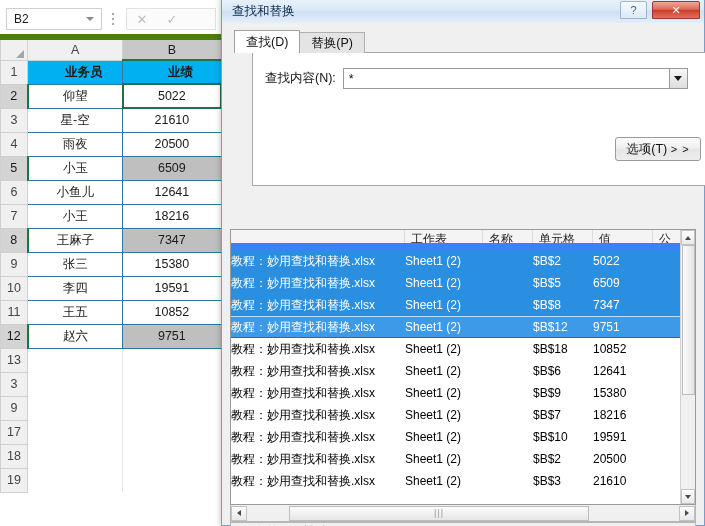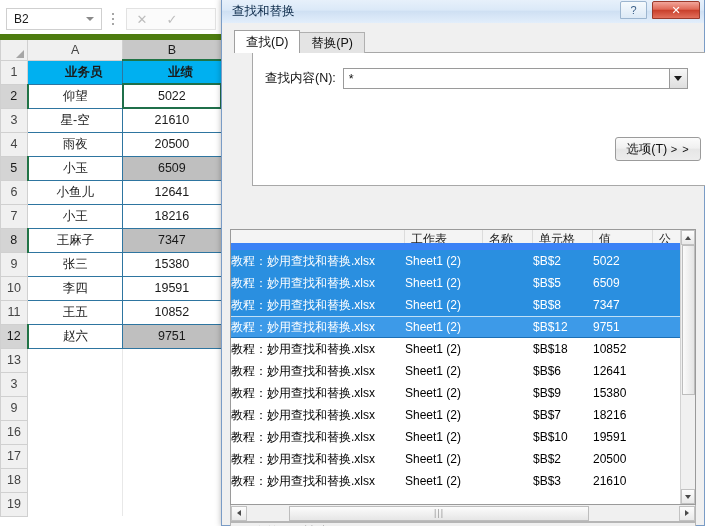--- a/index.html
+++ b/index.html
@@ -656,25 +656,20 @@
             <th class="rowhead">3</th>
             <td class="cell empty"></td>
             <td class="cell empty"></td>
           </tr>
           <tr>
             <th class="rowhead">9</th>
             <td class="cell empty"></td>
             <td class="cell empty"></td>
           </tr>
           <tr>
-            <th class="rowhead">16</th>
-            <td class="cell empty"></td>
-            <td class="cell empty"></td>
-          </tr>
-          <tr>
             <th class="rowhead">17</th>
             <td class="cell empty"></td>
             <td class="cell empty"></td>
           </tr>
           <tr>
             <th class="rowhead">18</th>
             <td class="cell empty"></td>
             <td class="cell empty"></td>
           </tr>
           <tr>

